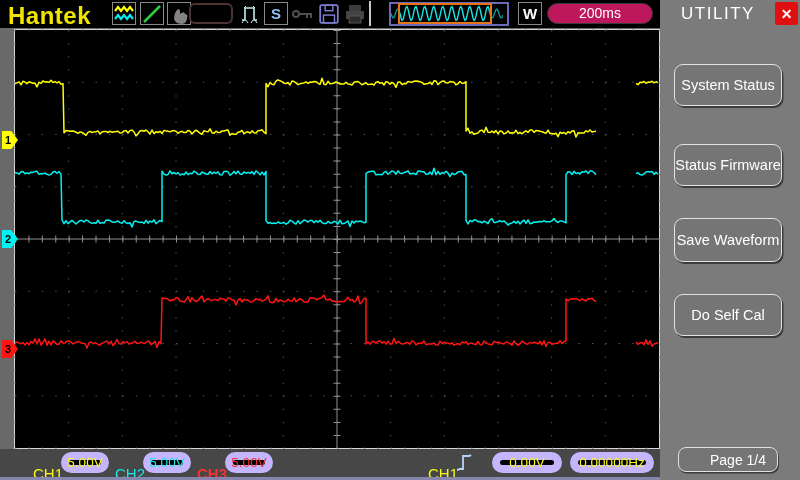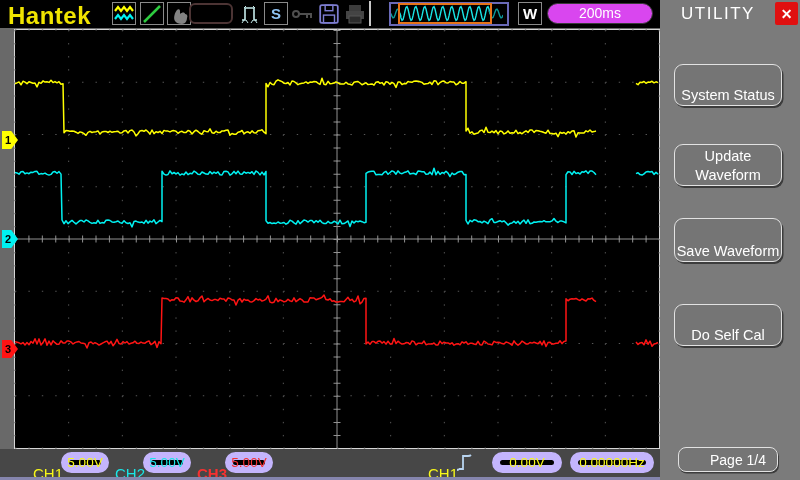--- a/index.html
+++ b/index.html
@@ -16,38 +16,38 @@
                 border:2px solid #4c3434; border-radius:6px; background:transparent; }
   .bare-icon { position:absolute; top:3px; }
   .s-label { color:#8fc4f4; font-weight:bold; font-size:15px; }
   .w-label { color:#fff; font-weight:bold; font-size:15px; }
   .tb-divider { position:absolute; left:369px; top:1px; width:2px; height:25px; background:#c8c8c8; }
   .preview { position:absolute; left:389px; top:2px; width:120px; height:24px;
              border:2px solid #6a6ab8; background:#000; }
   .preview-window { position:absolute; left:7px; top:-1px; width:94px; height:21px;
                     border:2.5px solid #e87418; background:transparent; }
   .timebase-pill { position:absolute; left:547px; top:3px; width:106px; height:21px;
-                   background:#d946ef; border:1px solid #3a3a3a; border-radius:11px;
+                   background:#be185d; border:1px solid #3a3a3a; border-radius:11px;
                    color:#fff; font-size:14px; text-align:center; line-height:19px; }
 
   
   .sidebar { position:absolute; left:660px; top:0; width:140px; height:480px; background:#7b7b7b; }
   .utility-title { position:absolute; left:12px; top:4px; width:92px; text-align:center;
                    color:#fff; font-size:17px; letter-spacing:1.5px; }
   .close-btn { position:absolute; left:115px; top:2px; width:23px; height:23px; background:#e01010;
                border-radius:2px; color:#fff; font-weight:bold; font-size:14px;
                display:flex; align-items:center; justify-content:center; cursor:pointer; }
   .menu-btn { position:absolute; left:14px; width:108px; background:#757575;
               border:1px solid #e2e2e2; border-radius:9px; box-shadow:1.5px 2px 0 #3c3c3c;
               color:#fff; font-size:14.5px; line-height:1.3; text-align:center;
-              display:flex; align-items:flex-end; justify-content:center; cursor:pointer; }
+              display:flex; align-items:center; justify-content:center; cursor:pointer; }
   #btn-0 { top:64px;  height:42px; }
   #btn-1 { top:144px; height:42px; }
   #btn-2 { top:218px; height:44px; }
-  #btn-3 { top:304px; height:42px; }
+  #btn-3 { top:294px; height:42px; }
   .page-btn { position:absolute; left:18px; top:447px; width:100px; height:25px;
               background:#757575; border:1px solid #e2e2e2; border-radius:8px;
               box-shadow:1px 1.5px 0 #3c3c3c; color:#fff; font-size:14px;
               display:flex; align-items:center; justify-content:center; cursor:pointer;padding-left:20px; }
 
   
   .wavearea { position:absolute; left:14px; top:29px; width:646px; height:420px;
               background:#000; border:1px solid #d6d6d6; }
   #scope-svg { position:absolute; left:0; top:0; width:800px; height:480px; pointer-events:none; z-index:4; }
   .ch-marker { position:absolute; left:2px; width:16px; height:18px; z-index:5;
@@ -173,21 +173,21 @@
   <div class="ch-marker" id="marker-3" style="top: 340px; background: rgb(255, 20, 20);">3</div>
 
   <div class="sidebar">
     <div class="utility-title">UTILITY</div>
     <div class="close-btn">✕</div>
 
     <div class="menu-btn" id="btn-0">
       <span>System Status</span>
     </div>
     <div class="menu-btn" id="btn-1">
-      <span>Update Waveform</span>
+      <span>Status Firmware</span>
     </div>
     <div class="menu-btn" id="btn-2">
       <span>Save Waveform</span>
     </div>
     <div class="menu-btn" id="btn-3">
       <span>Do Self Cal</span>
     </div>
 
     <div class="page-btn">Page 1/4</div>
   </div>

